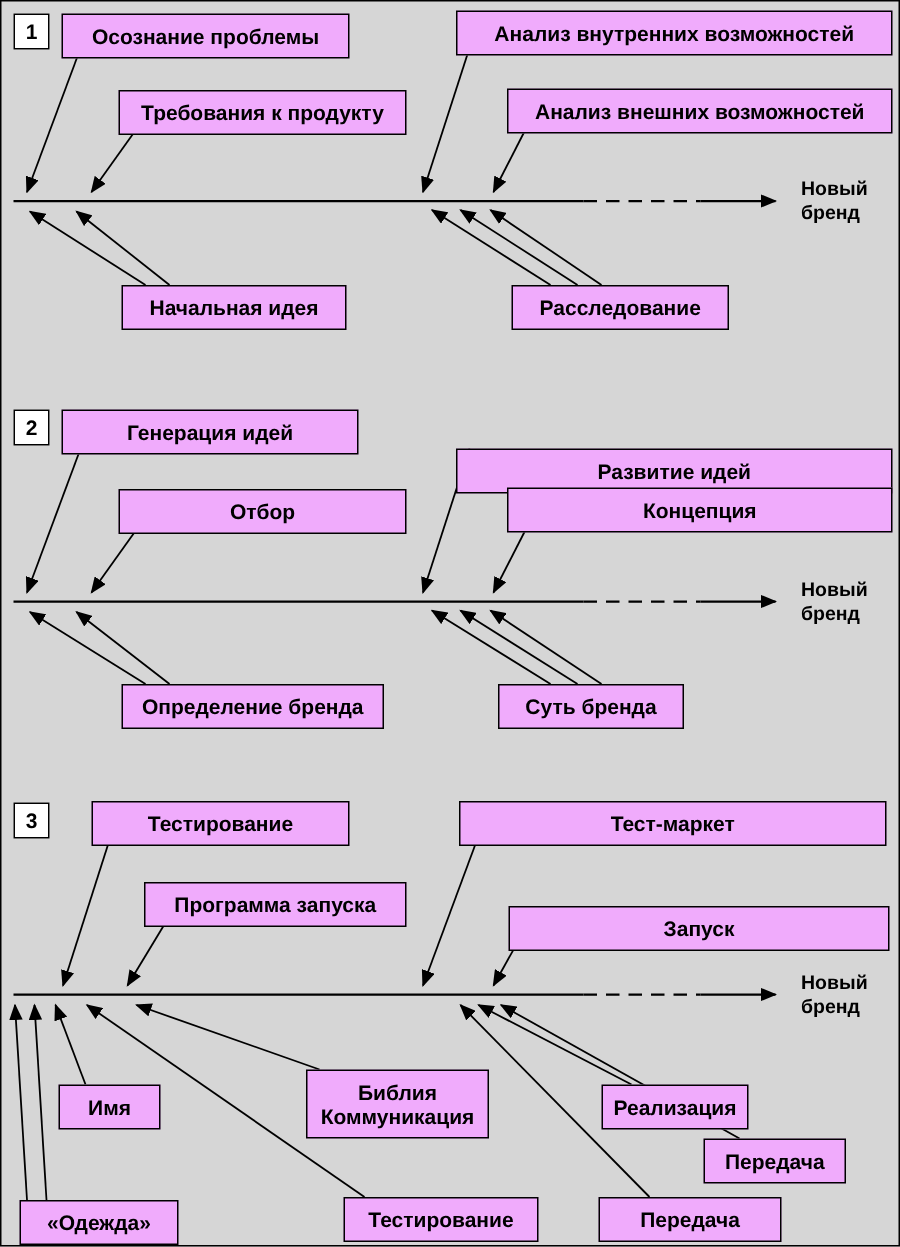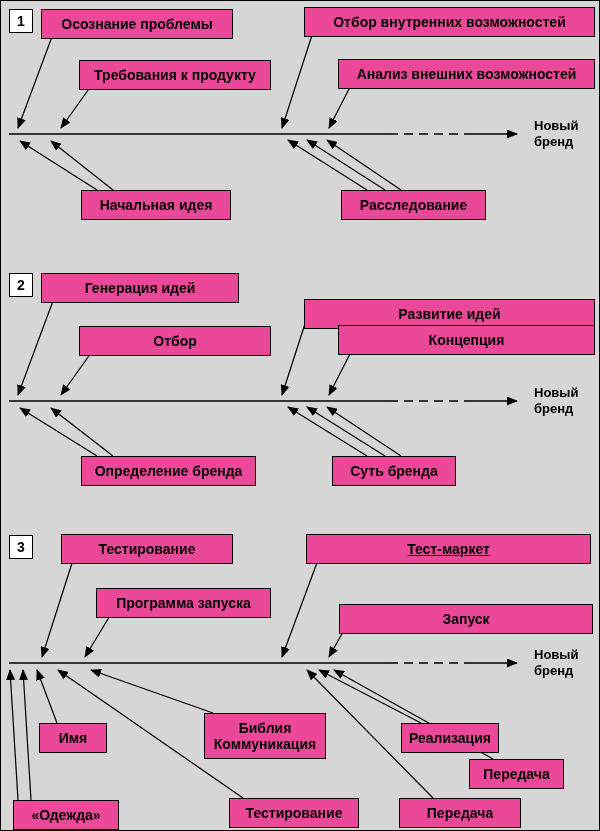--- a/index.html
+++ b/index.html
@@ -12,21 +12,21 @@
     position:relative;
     width:600px;height:831px;
     box-sizing:border-box;
     border:1px solid #000;
     background:#d6d6d6;
     overflow:hidden;
   }
   .layer{position:absolute;left:0;top:0;}
   .box{
     position:absolute;
-    background:#ec4899;
+    background:#f0abfc;
     border:1px solid #000;
     box-sizing:border-box;
     display:flex;align-items:center;justify-content:center;
     text-align:center;
     font-size:14px;font-weight:bold;color:#000;
     line-height:1.15;
     padding:14px 4px;
   }
   .numbox{
     position:absolute;
@@ -105,39 +105,39 @@
       <line x1="17" y1="799" x2="9" y2="669" marker-end="url(#ah)"></line>
       <line x1="30" y1="799" x2="22" y2="669" marker-end="url(#ah)"></line>
       <line x1="242" y1="797" x2="57" y2="669" marker-end="url(#ah)"></line>
       <line x1="432" y1="797" x2="306" y2="669" marker-end="url(#ah)"></line>
     </g>
   </svg>
 
   <div class="numbox" style="left:8px;top:8px;">1</div>
   <div class="box" style="left:40px;top:8px;width:192px;height:25px;">Осознание проблемы</div>
   <div class="box" style="left:78px;top:59px;width:192px;height:25px;">Требования к продукту</div>
-  <div class="box" style="left:303px;top:6px;width:291px;height:25px;">Отбор внутренних возможностей</div>
+  <div class="box" style="left:303px;top:6px;width:291px;height:25px;">Анализ внутренних возможностей</div>
   <div class="box" style="left:337px;top:58px;width:257px;height:25px;">Анализ внешних возможностей</div>
   <div class="box" style="left:340px;top:189px;width:145px;height:25px;">Расследование</div>
   <div class="box" style="left:80px;top:189px;width:150px;height:25px;">Начальная идея</div>
   <div class="brand" style="left:533px;top:117px;">Новый бренд</div>
 
   <div class="numbox" style="left:8px;top:272px;">2</div>
   <div class="box" style="left:40px;top:272px;width:198px;height:25px;">Генерация идей</div>
   <div class="box" style="left:78px;top:325px;width:192px;height:25px;">Отбор</div>
   <div class="box" style="left:303px;top:270px;width:291px;height:25px;margin-top:28px;">Развитие идей</div>
   <div class="box" style="left:337px;top:324px;width:257px;height:17px;">Концепция</div>
   <div class="box" style="left:80px;top:455px;width:175px;height:25px;">Определение бренда</div>
   <div class="box" style="left:331px;top:455px;width:124px;height:25px;">Суть бренда</div>
   <div class="brand" style="left:533px;top:384px;">Новый бренд</div>
 
   <div class="numbox" style="left:8px;top:534px;">3</div>
   <div class="box" style="left:60px;top:533px;width:172px;height:25px;">Тестирование</div>
   <div class="box" style="left:95px;top:587px;width:175px;height:25px;">Программа запуска</div>
-  <div class="box" style="left:305px;top:533px;width:285px;height:25px;text-decoration:underline;">Тест-маркет</div>
+  <div class="box" style="left:305px;top:533px;width:285px;height:25px;">Тест-маркет</div>
   <div class="box" style="left:338px;top:587px;width:254px;height:25px;margin-top:16px;">Запуск</div>
   <div class="box" style="left:38px;top:722px;width:68px;height:26px;">Имя</div>
   <div class="box" style="left:203px;top:712px;width:122px;height:46px;">Библия Коммуникация</div>
   <div class="box" style="left:400px;top:722px;width:98px;height:26px;">Реализация</div>
   <div class="box" style="left:468px;top:758px;width:95px;height:26px;">Передача</div>
   <div class="box" style="left:12px;top:799px;width:106px;height:26px;">«Одежда»</div>
   <div class="box" style="left:228px;top:797px;width:130px;height:26px;">Тестирование</div>
   <div class="box" style="left:398px;top:797px;width:122px;height:26px;">Передача</div>
   <div class="brand" style="left:533px;top:646px;">Новый бренд</div>
 

